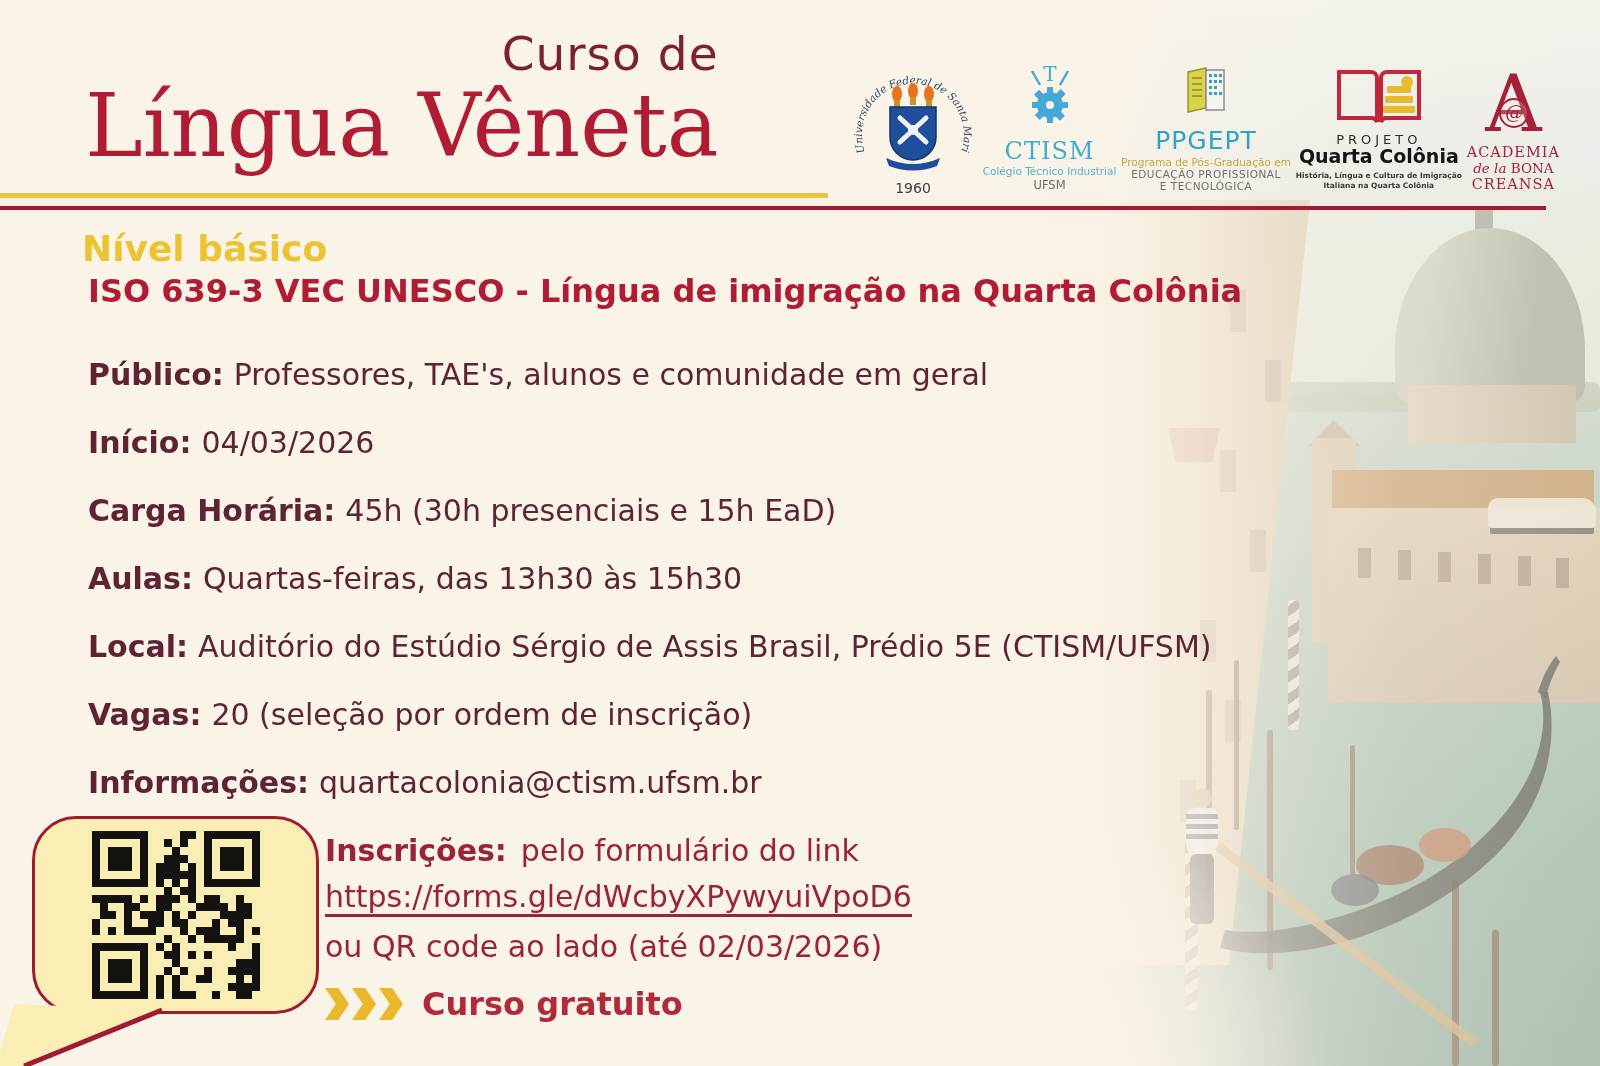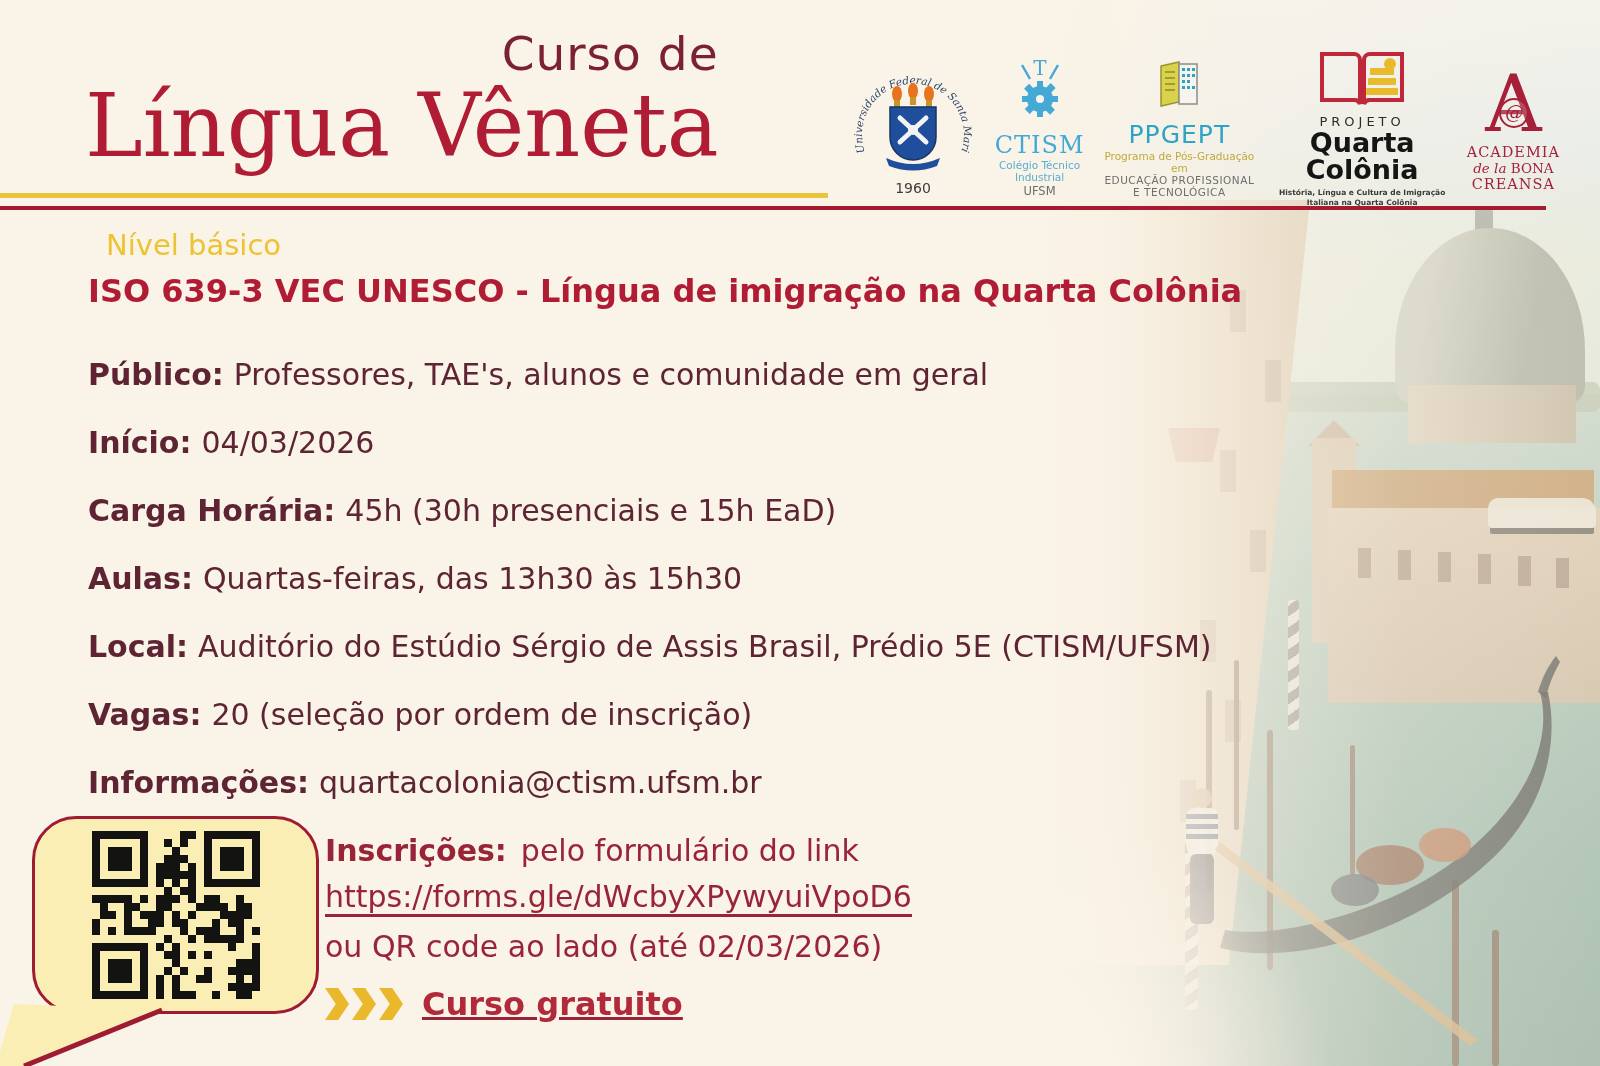--- a/index.html
+++ b/index.html
@@ -67,49 +67,49 @@
   .logo{display:flex;flex-direction:column;align-items:center;text-align:center;}
   .ufsm-year{font-size:14px;color:#3c3c3c;margin-top:-6px;}
   .ctism{color:#45a9d6;}
   .ctism .acr{font-size:24px;letter-spacing:1px;margin-top:12px;font-family:"DejaVu Serif",serif;}
   .ctism .sub{font-size:10.5px;color:#58aed4;}
   .ctism .ufsm{font-size:11.5px;color:#6b6b6b;margin-top:1px;}
   .ppgept .acr{font-size:25px;color:#2ba4c6;letter-spacing:1px;margin-top:10px;}
   .ppgept .sub1{font-size:10.5px;color:#c0a93c;margin-top:1px;}
   .ppgept .sub2,.ppgept .sub3{font-size:10.5px;color:#6e6e6e;letter-spacing:.5px;}
   .qc .projeto{font-size:13px;color:#2b2b2b;letter-spacing:4px;margin-top:4px;}
-  .qc .name{font-size:27px;font-weight:bold;color:#151515;line-height:1;}
+  .qc .name{font-size:19px;font-weight:bold;color:#151515;line-height:1;}
   .qc .slog{font-size:7.5px;color:#3a3a3a;margin-top:5px;line-height:1.3;font-weight:bold;}
   .acad{color:#a6203a;font-family:"DejaVu Serif","Liberation Serif",serif;}
   .acad .a-mark{position:relative;width:74px;height:80px;}
   .acad .a-letter{font-size:78px;line-height:80px;}
   .acad .at-circle{position:absolute;left:23px;top:34px;width:30px;height:30px;border:2.5px solid #a6203a;border-radius:50%;
      background:rgba(250,243,231,.2);font-size:18px;line-height:26px;text-align:center;font-style:italic;}
   .acad .l1,.acad .l3{font-size:14.5px;letter-spacing:1px;}
   .acad .l2{font-size:13.5px;}
   .acad .l2 em{}
   
-  .level{position:absolute;left:106px;top:228px;font-size:29px;font-weight:normal;color:var(--heading_gold);z-index:4;}
+  .level{position:absolute;left:82px;top:228px;font-size:36px;font-weight:bold;color:var(--heading_gold);z-index:4;}
   .iso{position:absolute;left:88px;top:272px;font-size:32px;font-weight:bold;color:var(--red);z-index:4;white-space:nowrap;}
   
   .details{position:absolute;left:88px;top:358px;z-index:4;display:flex;flex-direction:column;gap:35px;}
   .drow{font-size:30px;color:var(--maroon);white-space:nowrap;line-height:33px;}
   .drow b{font-weight:bold;margin-right:10px;}
   
   .bubble{position:absolute;left:32px;top:816px;width:287px;height:198px;background:var(--bubble);
     border:3px solid var(--bubble_border);border-radius:44px;z-index:4;
     display:flex;align-items:center;justify-content:center;}
   .tail{position:absolute;left:0;top:1004px;width:170px;height:62px;z-index:5;}
   #qr-svg{display:block;}
   
   .inscr{position:absolute;left:325px;top:834px;z-index:4;color:var(--link_red);}
   .inscr .l{font-size:30px;line-height:33px;margin-bottom:13px;white-space:nowrap;}
   .inscr .l b{font-weight:bold;margin-right:14px;}
   .inscr .link{display:inline-block;border-bottom:3px solid var(--link_red);padding-bottom:1px;cursor:pointer;}
-  .free-row{display:flex;align-items:center;gap:9px;margin-top:22px;text-decoration:underline;}
+  .free-row{display:flex;align-items:center;gap:9px;margin-top:22px;}
   .chev{width:24px;height:32px;background:#e9b82d;
     clip-path:polygon(0 0,55% 0,100% 50%,55% 100%,0 100%,45% 50%);}
   .chev+ .chev{margin-left:-6px;}
   .free-label{font-size:32px;font-weight:bold;color:#b02a3c;margin-left:10px;}
 </style>
 </head>
 <body>
 
 <div id="poster">
 

